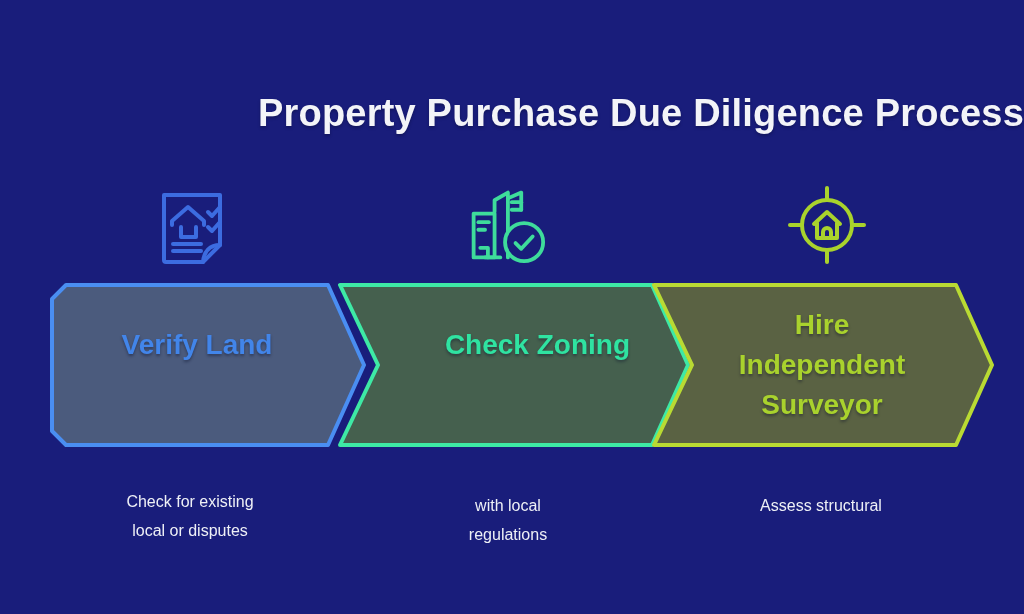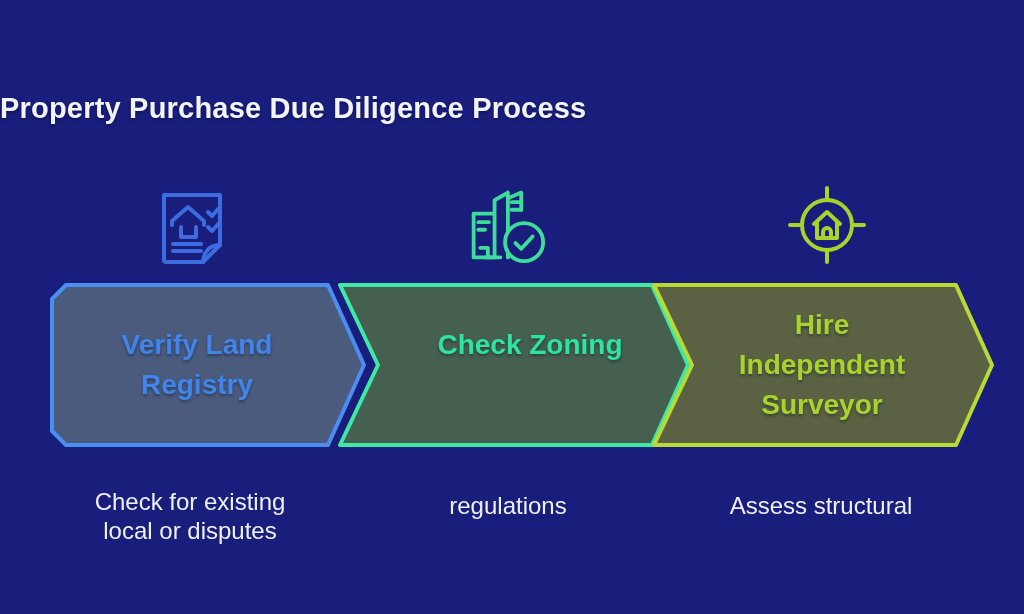--- a/index.html
+++ b/index.html
@@ -5,22 +5,22 @@
   html,body{margin:0;padding:0;}
   .canvas{
     position:relative;
     width:1024px;height:614px;
     background:var(--bg,#191d7b);
     overflow:hidden;
     font-family:"Liberation Sans", sans-serif;
   }
   .title{
     position:absolute;left:0;top:92px;width:1024px;
-    text-align:left;
-    font-size:29px;font-weight:700;letter-spacing:.2px;
+    text-align:right;
+    font-size:38px;font-weight:700;letter-spacing:.2px;
     color:var(--title-color,#f3f4f8);
     text-shadow:0 2px 3px rgba(8,12,40,.35);
   }
   .icon{position:absolute;width:80px;height:80px;}
   .icon svg{display:block;width:100%;height:100%;}
   .icon-1{left:152px;top:187px;}
   .icon-2{left:466px;top:185px;}
   .icon-3{left:787px;top:185px;}
   .icon-1 .st{stroke:var(--s1-icon);}
   .icon-2 .st{stroke:var(--s2-icon);}
@@ -35,26 +35,26 @@
   .chev-2 .chev{fill:var(--s2-fill);stroke:var(--s2-accent);}
   .chev-3 .chev{fill:var(--s3-fill);stroke:var(--s3-accent);}
   .step-label{
     position:absolute;
     text-align:center;
     font-size:28px;font-weight:700;line-height:40px;
     text-shadow:0 2px 3px rgba(8,12,40,.4);
   }
   .step-label span{display:block;}
   .label-1{left:82px;top:325px;width:230px;color:var(--s1-label);}
-  .label-2{left:410px;top:325px;width:240px;color:var(--s2-label);}
+  .label-2{left:390px;top:325px;width:240px;color:var(--s2-label);text-align:right;}
   .label-3{left:702px;top:305px;width:240px;color:var(--s3-label);}
   .caption{
     position:absolute;
     text-align:center;
-    font-size:24px;font-weight:400;line-height:29px;
+    font-size:16px;font-weight:400;line-height:29px;
     color:var(--caption-color,#eef0f6);
   }
   .caption span{display:block;}
   .caption-1{left:70px;top:487px;width:240px;}
   .caption-2{left:388px;top:491px;width:240px;}
   .caption-3{left:701px;top:491px;width:240px;}
   .chk-circle{fill:var(--bg,#191d7b);}
 </style>
 </head>
 <body>
@@ -110,35 +110,35 @@
   </svg>
   <svg class="chev-svg chev-2" viewBox="0 0 352 164">
     <path class="chev" d="M2 2 L314 2 L350 82 L314 162 L2 162 L40 82 Z"></path>
   </svg>
   <svg class="chev-svg chev-3" viewBox="0 0 342 164">
     <path class="chev" d="M2 2 L304 2 L340 82 L304 162 L2 162 L40 82 Z"></path>
   </svg>
 
   <div class="step-label label-1">
     <span>Verify Land</span>
-    <span>Registry</span>
   </div>
   <div class="step-label label-2">
     <span>Check Zoning</span>
   </div>
   <div class="step-label label-3">
     <span>Hire</span>
     <span>Independent</span>
     <span>Surveyor</span>
   </div>
 
   <div class="caption caption-1">
     <span>Check for existing</span>
     <span>local or disputes</span>
   </div>
   <div class="caption caption-2">
+    <span>with local</span>
     <span>regulations</span>
   </div>
   <div class="caption caption-3">
     <span>Assess structural</span>
   </div>
 
 </div>
 
 </body></html>

